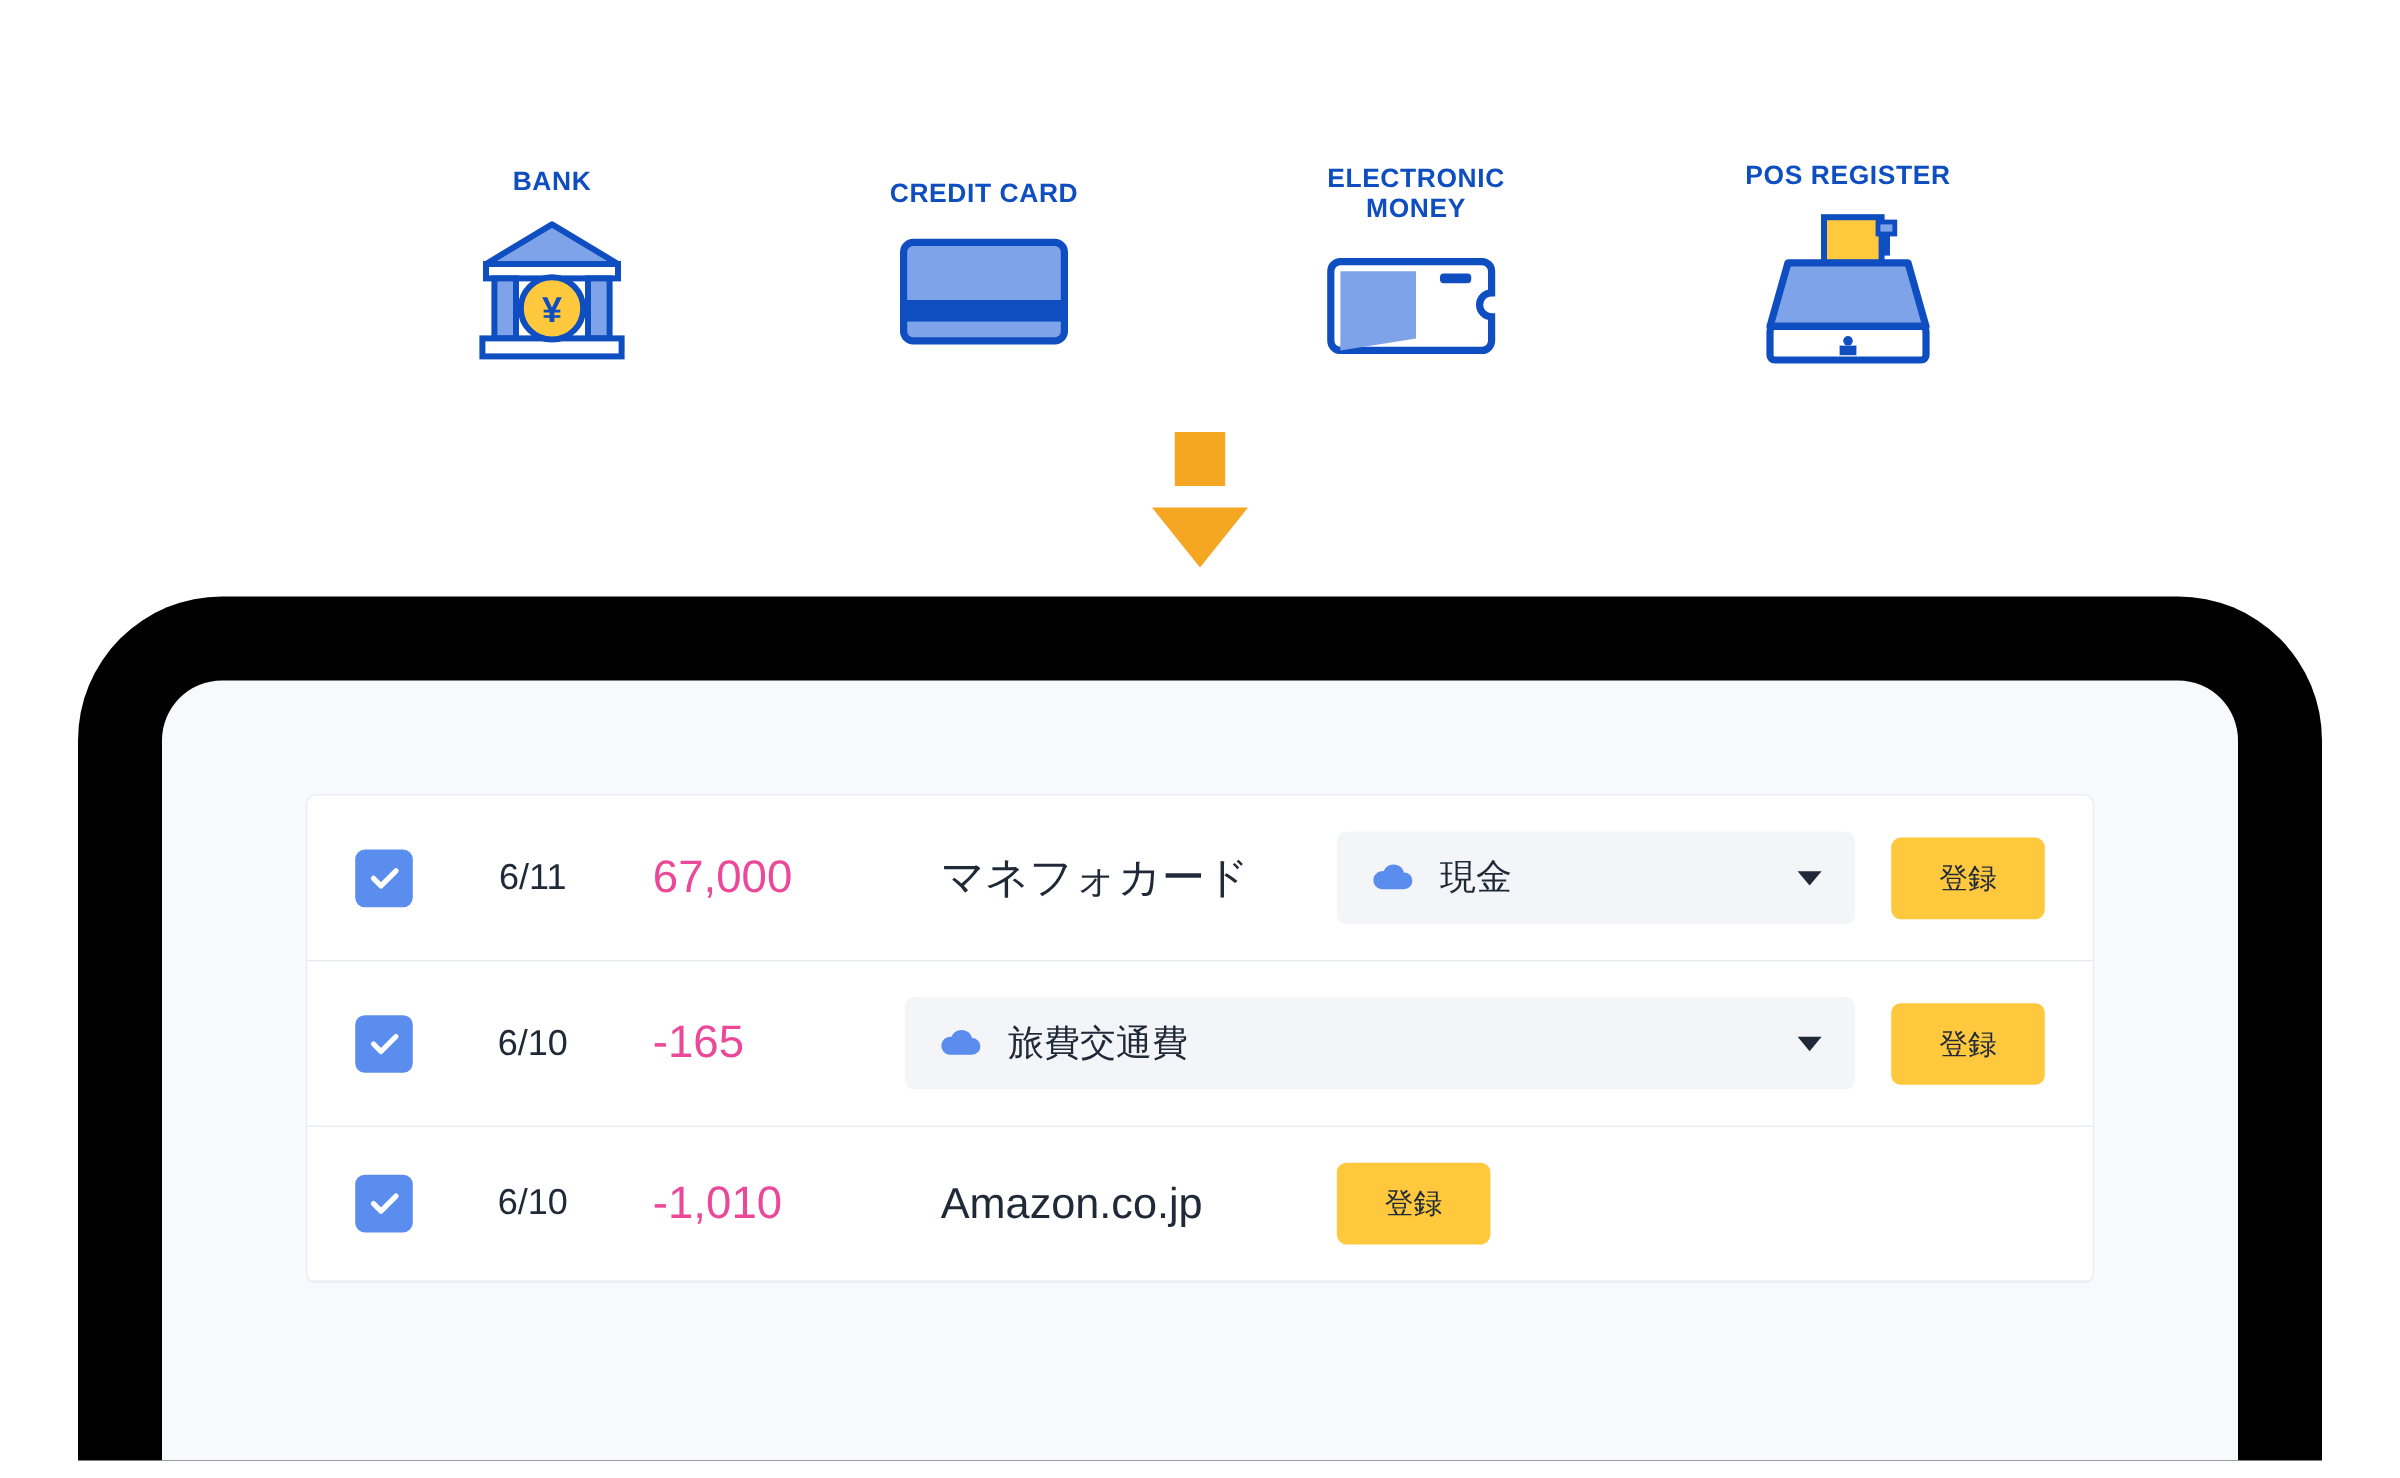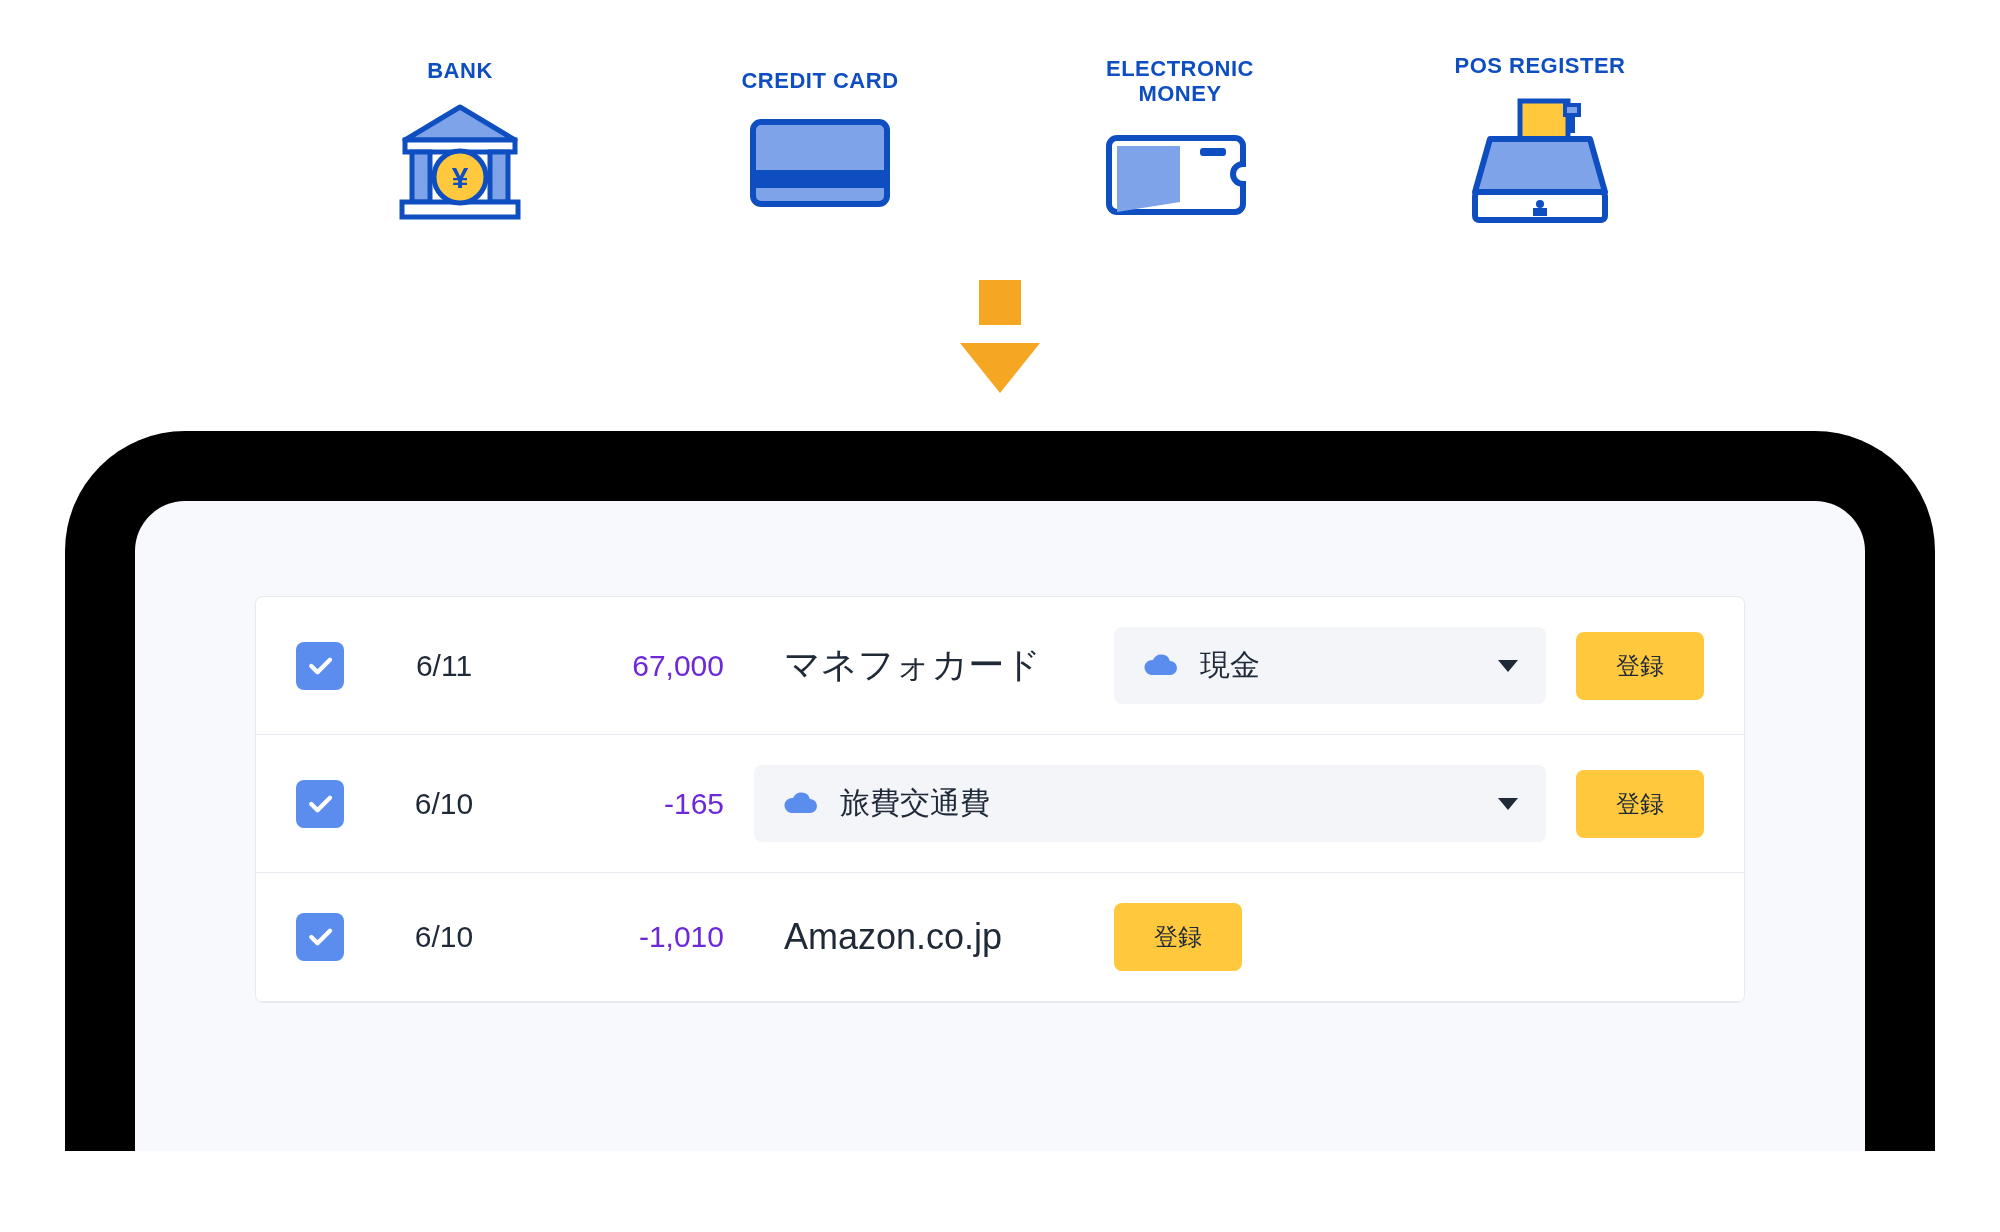--- a/index.html
+++ b/index.html
@@ -8,20 +8,21 @@
     height: 1232px;
     font-family: -apple-system, BlinkMacSystemFont, "Segoe UI", sans-serif;
     background: transparent;
     position: relative;
   }
 
   .sources-row {
     display: flex;
     justify-content: center;
     gap: 80px;
+    padding-top: 80px;
   }
 
   .source-circle {
     width: 280px;
     height: 280px;
     border-radius: 50%;
     background: #ffffff;
     display: flex;
     flex-direction: column;
     align-items: center;
@@ -59,21 +60,21 @@
   }
   .arrow-wrap {
     display:flex;
     flex-direction:column;
     align-items:center;
     margin-top: 10px;
   }
 
   .device-frame {
     width: 1870px;
-    margin: 38px auto 0;
+    margin: 24px auto 0;
     background: #000000;
     border-radius: 120px 120px 0 0;
     padding: 70px 70px 0 70px;
     height: 720px;
     overflow: hidden;
   }
 
   .device-screen {
     background: #F7F9FC;
     width: 100%;
@@ -110,23 +111,22 @@
   .checkbox svg { width: 30px; height: 30px; }
 
   .tx-date {
     width: 140px;
     font-size: 30px;
     color: #1F2937;
     text-align: center;
   }
   .tx-amount {
     width: 180px;
-    font-size: 30px;
-    color: #6d28d9;
-    text-align: right;
+    font-size: 38px;
+    color: #ec4899;
   }
   .tx-desc {
     width: 330px;
     font-size: 36px;
     color: #1F2937;
     padding-left: 30px;
   }
 
   .category-select {
     flex: 1;

